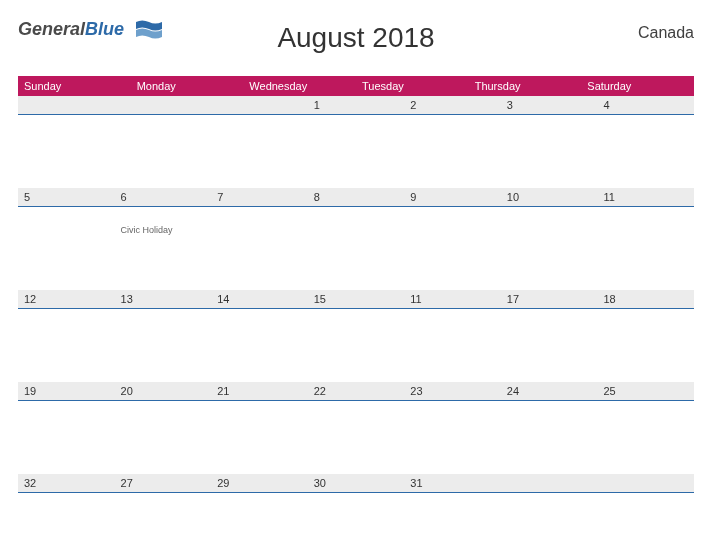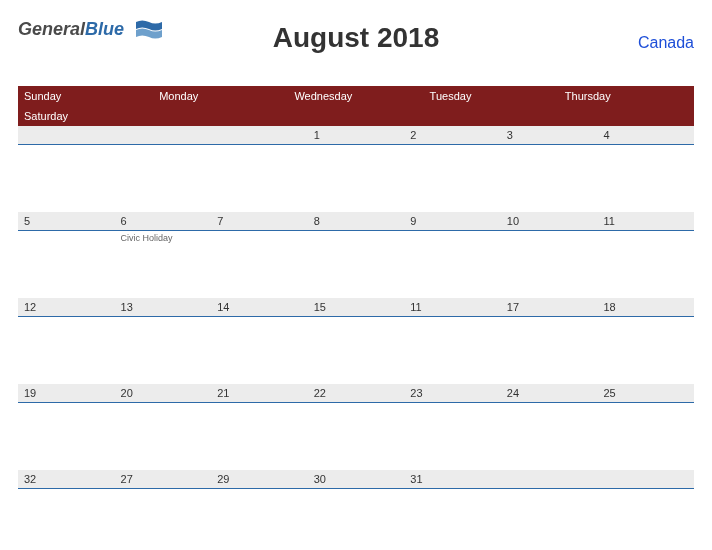--- a/index.html
+++ b/index.html
@@ -17,40 +17,40 @@
     align-items: flex-start;
     justify-content: space-between;
     margin-bottom: 12px;
   }
   .logo { display: flex; align-items: flex-start; gap: 12px; }
   .logo-text { font-size: 18px; font-style: italic; font-weight: 600; color: #4a4a4a; line-height: 1; }
   .logo-text .blue { color: #2d6aa8; }
   .logo svg { display: block; }
   .title {
     font-size: 28px;
-    font-weight: 700;
+    font-weight: 400;
     color: #333;
     position: absolute;
     left: 50%;
     transform: translateX(-50%);
     top: 22px;
   }
   .region {
     font-size: 16px;
-    color: #1d4ed8;
-    margin-top: 14px;
+    color: #404040;
+    margin-top: 4px;
   }
   .calendar {
     width: 100%;
     margin-top: 34px;
   }
   .dayhead {
     display: grid;
-    grid-template-columns: repeat(5, 1fr);
-    background: #7f1d1d;
+    grid-template-columns: repeat(6, 1fr);
+    background: #be185d;
     color: #fff;
   }
   .dayhead div {
     font-size: 11px;
     padding: 4px 6px;
     font-weight: 400;
   }
   .week {
     display: grid;
     grid-template-columns: repeat(7, 1fr);
@@ -61,21 +61,21 @@
   }
   .daterow .cell {
     font-size: 11px;
     color: #333;
     padding: 3px 6px;
     min-height: 18px;
   }
   .eventrow .cell {
     font-size: 9px;
     color: #666;
-    padding: 2px 6px 0 6px;
+    padding: 18px 6px 0 6px;
     min-height: 12px;
   }
   .spacer { height: 55px; }
   .cell { overflow: hidden; white-space: nowrap; }
 </style>
 </head>
 <body>
 
 <div class="header">
   <div class="logo">

